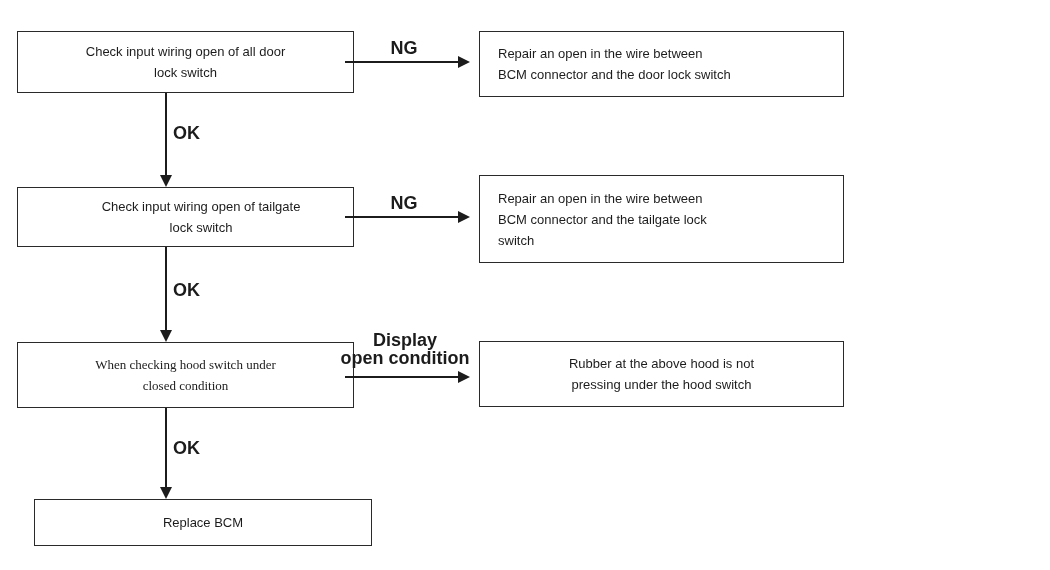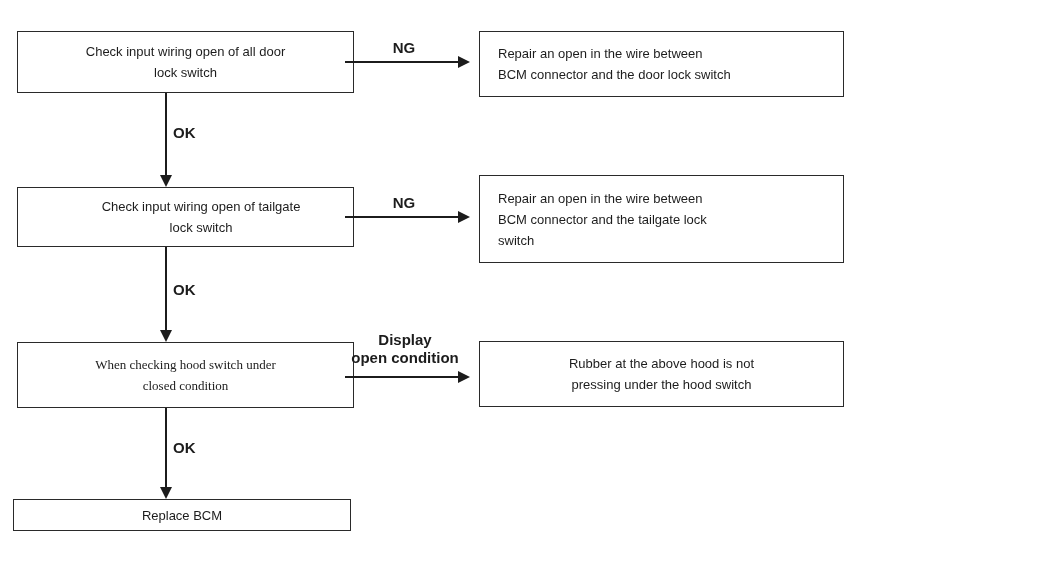--- a/index.html
+++ b/index.html
@@ -30,21 +30,21 @@
     justify-content: flex-start;
     text-align: left;
     padding-left: 18px;
     padding-right: 8px;
   }
   
   .lbox { left: 8px; width: 337px; }
   #n-check-door     { top: 31px;  height: 62px; }
   #n-check-tailgate { top: 187px; height: 60px; padding-left: 31px; }
   #n-check-hood     { top: 342px; height: 66px; font-family: Liberation Serif, serif; }
-  #n-replace-bcm    { left: 4px; top: 499px; width: 338px; height: 32px; }
+  #n-replace-bcm    { left: 25px; top: 499px; width: 338px; height: 47px; }
   
   .rbox { left: 470px; width: 365px; }
   #n-repair-door    { top: 31px;  height: 66px; }
   #n-repair-tail    { top: 175px; height: 88px; }
   #n-rubber-hood    { top: 341px; height: 66px; }
 
   .hline {
     position: absolute;
     height: 2px;
     background: #1c1c1c;
@@ -63,21 +63,21 @@
   }
   .arrow-down {
     position: absolute;
     width: 0; height: 0;
     border-left: 6px solid transparent;
     border-right: 6px solid transparent;
     border-top: 12px solid #1c1c1c;
   }
   .edge-label {
     position: absolute;
-    font-size: 15px;
+    font-size: 18px;
     font-weight: bold;
     line-height: 18px;
     white-space: pre-line;
     text-align: center;
     color: #1c1c1c;
   }
   .ng-label { left: 345px; width: 118px; }
   .ok-label { left: 173px; }
 </style>
 </head>

